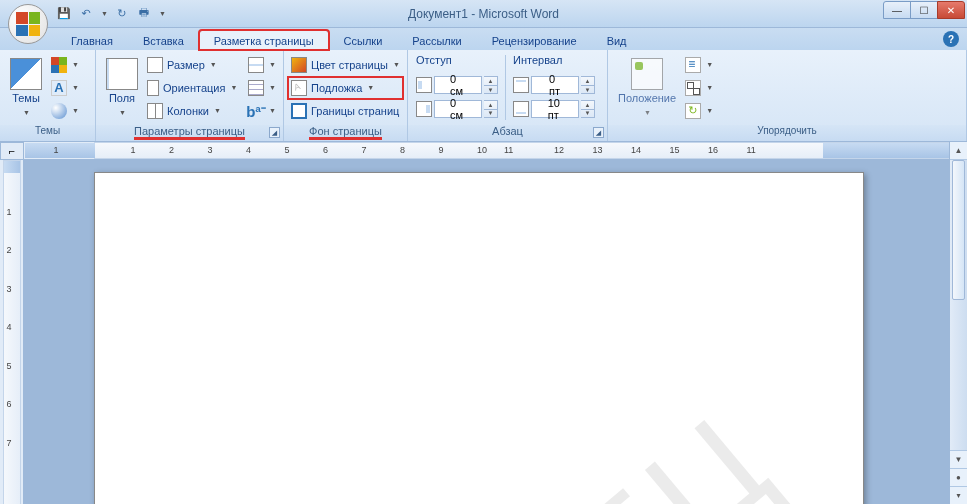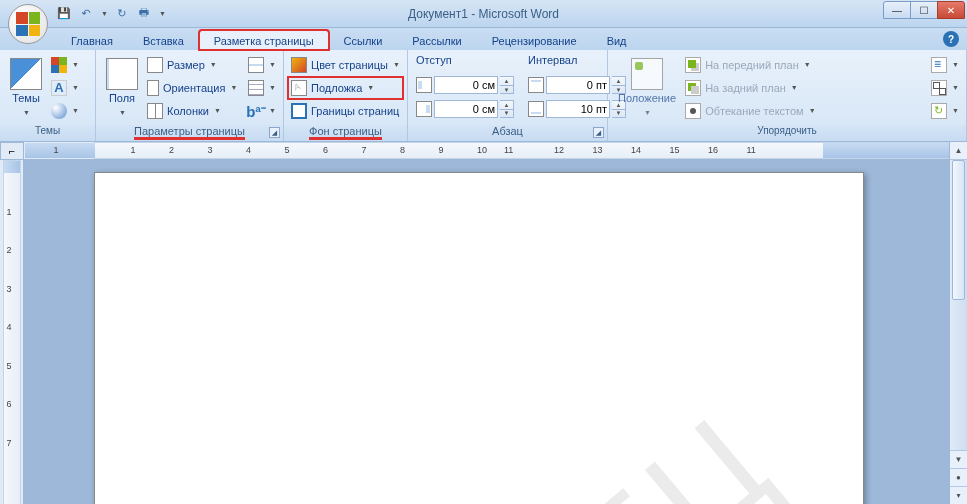--- a/index.html
+++ b/index.html
@@ -40,21 +40,21 @@
 .small-btn { display: flex; align-items: center; gap: 4px; color: #15428b; padding: 2px 3px; height: 22px; }
 .small-btn.disabled { color: #9aa8ba; }
 .small-btn .ico { width: 16px; height: 16px; flex-shrink: 0; }
 .dd-arrow { font-size: 7px; color: #555; margin-left: 1px; }
 .col { display: flex; flex-direction: column; justify-content: space-around; }
 .sep { width: 1px; background: #b0c8e4; margin: 2px 3px; }
 
 .spin-lbl { color: #15428b; margin-bottom: 8px; }
 .spin-row { display: flex; align-items: center; gap: 2px; height: 20px; margin-bottom: 2px; }
 .spin-row .ico { width: 16px; height: 16px; }
-.spin-input { border: 1px solid #a0b8d8; background: #fff; height: 18px; width: 64px; padding: 0 2px; display: flex; align-items: center; justify-content: flex-end; }
+.spin-input { border: 1px solid #a0b8d8; background: #fff; height: 18px; width: 48px; padding: 0 18px; display: flex; align-items: center; justify-content: flex-end; }
 .spin-btns { width: 14px; height: 18px; border: 1px solid #a0b8d8; border-left: none; background: linear-gradient(#f3f7fc,#dce8f6); display: flex; flex-direction: column; }
 .spin-btns div { flex:1; font-size: 6px; display: flex; align-items: center; justify-content: center; color: #555; }
 .spin-btns div:first-child { border-bottom: 1px solid #a0b8d8; }
 
 
 .work-area { position: relative; height: 362px; background: #9db8d9; display: flex; }
 .corner { width: 24px; height: 18px; background: #e1ebf7; border: 1px solid #9db8d9; display: flex; align-items: center; justify-content: center; }
 .hruler-wrap { position: absolute; left: 24px; right: 18px; top: 0; height: 18px; background: #e1ebf7; border-bottom: 1px solid #9db8d9; overflow: hidden; }
 .hruler { height: 100%; background: linear-gradient(#f5f8fc,#e6eef8); position: relative; margin-left: 70px; border: 1px solid #c4d5ea; }
 .hruler .darkzone { position: absolute; top: 0; bottom: 0; background: linear-gradient(#c7dbf2,#a8c4e6); }
@@ -296,37 +296,20 @@
     </div>
     <div class="group-label"><span>Абзац</span><div class="launcher">◢</div></div>
   </div>
 
   <div class="group" style="flex:1">
     <div class="group-body">
       <div class="big-btn" style="opacity:0.7">
         <div class="ico ico-pos"></div>
         <div class="lbl"><span>Положение</span><br><span class="dd-arrow">▼</span></div>
       </div>
-      <div class="col" style="flex:1">
-        <div class="small-btn disabled">
-            <div class="ico ico-front"></div>
-            <span>На передний план</span>
-            <span class="dd-arrow">▼</span>
-          </div>
-        <div class="small-btn disabled">
-            <div class="ico ico-back"></div>
-            <span>На задний план</span>
-            <span class="dd-arrow">▼</span>
-          </div>
-        <div class="small-btn disabled">
-            <div class="ico ico-wrap"></div>
-            <span>Обтекание текстом</span>
-            <span class="dd-arrow">▼</span>
-          </div>
-      </div>
       <div class="col">
         <div class="small-btn disabled">
             <div class="ico ico-align"></div>
             <span class="dd-arrow">▼</span>
           </div>
         <div class="small-btn disabled">
             <div class="ico ico-group"></div>
             <span class="dd-arrow">▼</span>
           </div>
         <div class="small-btn disabled">

